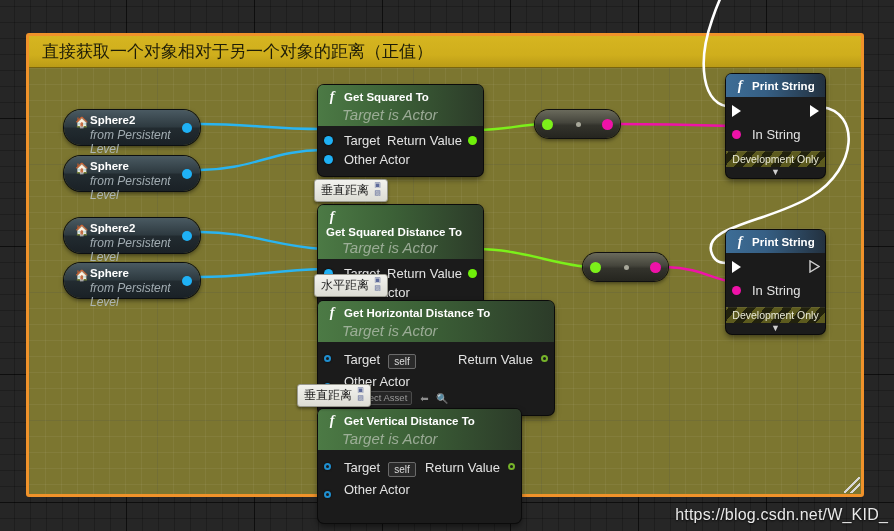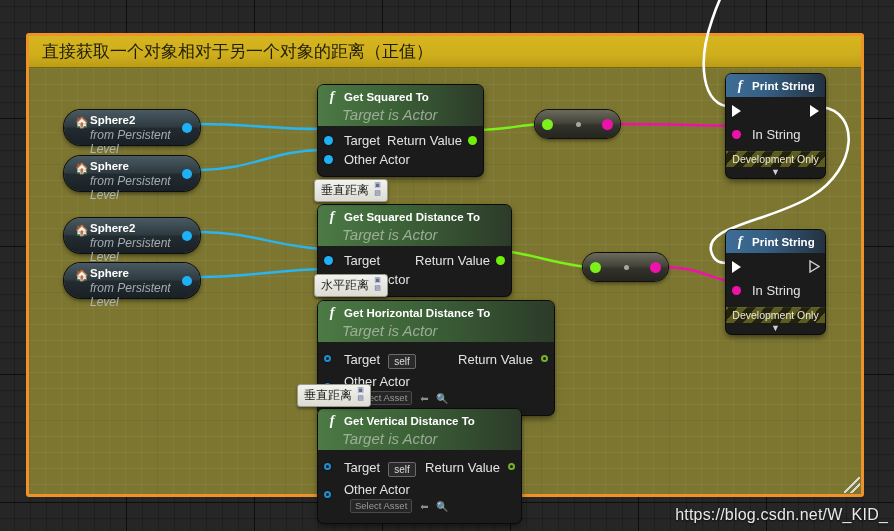--- a/index.html
+++ b/index.html
@@ -255,21 +255,21 @@
       <span class="pin flt right"></span>
       <span class="pin-label right">Return Value</span>
     </div>
     <div class="pin-row">
       <span class="pin obj left"></span>
       <span class="pin-label" style="margin-left:18px;">Other Actor</span>
     </div>
   </div>
 </div>
 
-<div class="node" style="left:318px;top:205px;width:193px;">
+<div class="node" style="left:318px;top:205px;width:165px;">
   <div class="node-head fn">
     <span class="f-glyph">f</span>
     <span class="node-title">Get Squared Distance To</span>
     <div class="node-sub">Target is Actor</div>
   </div>
   <div class="node-body">
     <div class="pin-row">
       <span class="pin obj left"></span>
       <span class="pin-label" style="margin-left:18px;">Target</span>
       <span class="pin flt right"></span>
@@ -318,25 +318,20 @@
     <div class="pin-row">
       <span class="pin obj hollow left"></span>
       <span class="pin-label" style="margin-left:18px;">Target</span>
       <span class="self-box">self</span>
       <span class="pin flt hollow right"></span>
       <span class="pin-label right">Return Value</span>
     </div>
     <div class="pin-row" style="height:34px;line-height:15px;padding-top:5px;">
       <span class="pin obj hollow left" style="top:14px;"></span>
       <span class="pin-label" style="margin-left:18px;">Other Actor</span>
-      <div>
-        <span class="select-asset">Select Asset</span>
-        <span class="mini-icons">⬅</span>
-        <span class="mini-icons">🔍</span>
-      </div>
     </div>
   </div>
 </div>
 
 <div class="conv-node" style="left:535px;top:110px;">
   <span class="conv-in"></span>
   <span class="conv-dot"></span>
   <span class="conv-out"></span>
 </div>
 

